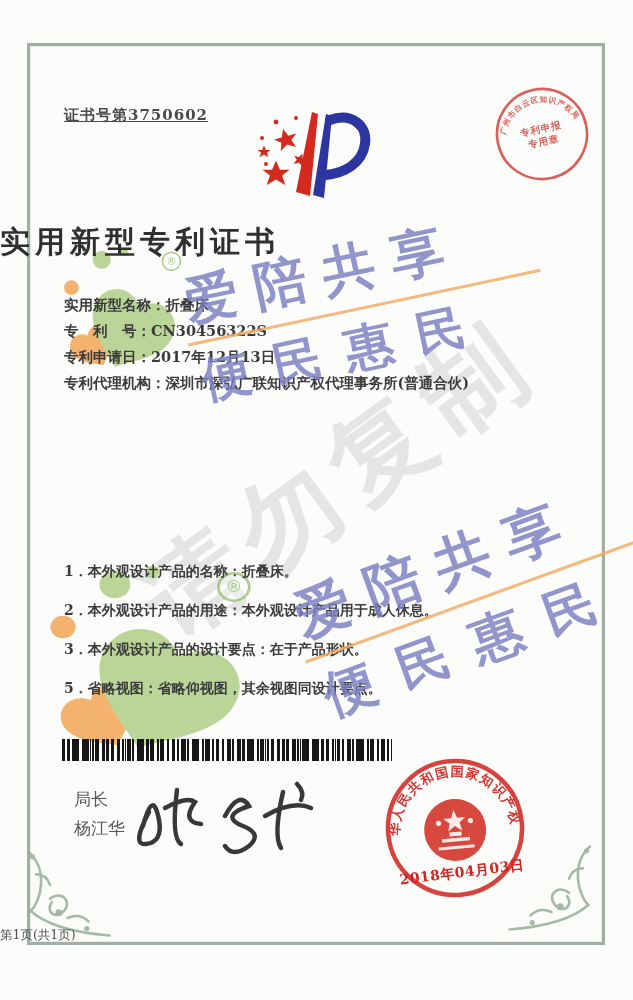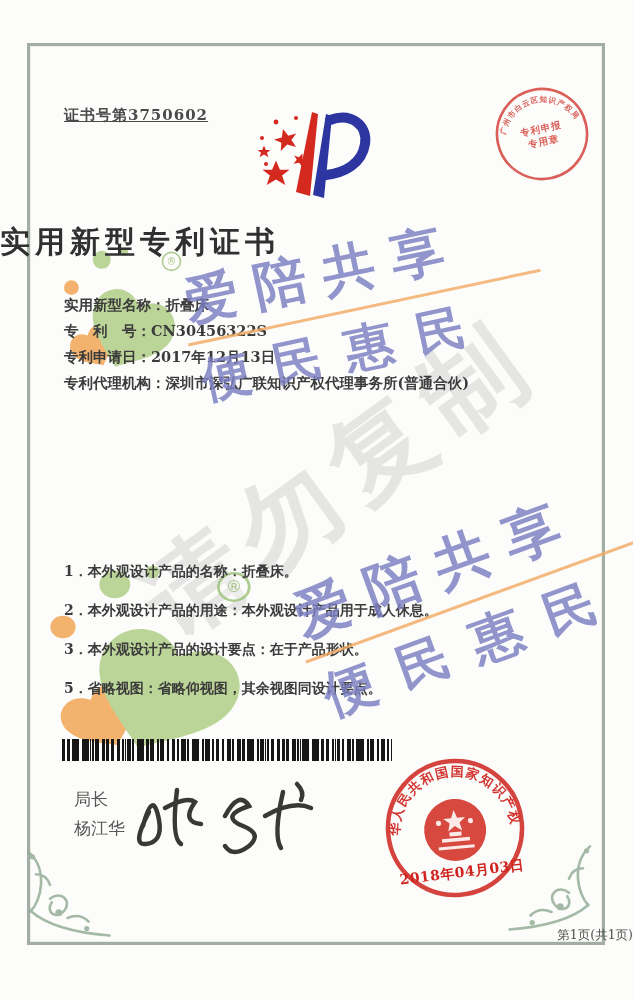--- a/index.html
+++ b/index.html
@@ -64,21 +64,21 @@
   .seal-date{
     left:394px;top:864px;width:136px;text-align:center;
     font-size:14px;font-weight:bold;color:#cf241f;
     transform:rotate(-7deg);z-index:3;letter-spacing:.5px;
   }
 
   
   .corner-stamp{left:492px;top:84px;width:100px;height:100px;transform:rotate(-12deg);opacity:.85;z-index:2;}
 
   
-  .footer{left:0;top:927px;width:633px;text-align:right;font-size:12.5px;color:#4f4f4f;z-index:2;}
+  .footer{left:0;top:927px;width:633px;text-align:left;font-size:12.5px;color:#4f4f4f;z-index:2;}
 
   
   .flourish{width:105px;height:105px;z-index:1;opacity:.8;}
   .flourish-left{left:22px;top:848px;}
   .flourish-right{left:492px;top:842px;transform:scaleX(-1);}
 
   
   .wm-gray{
     left:60px;top:300px;width:560px;height:360px;
     transform:rotate(-36deg);

